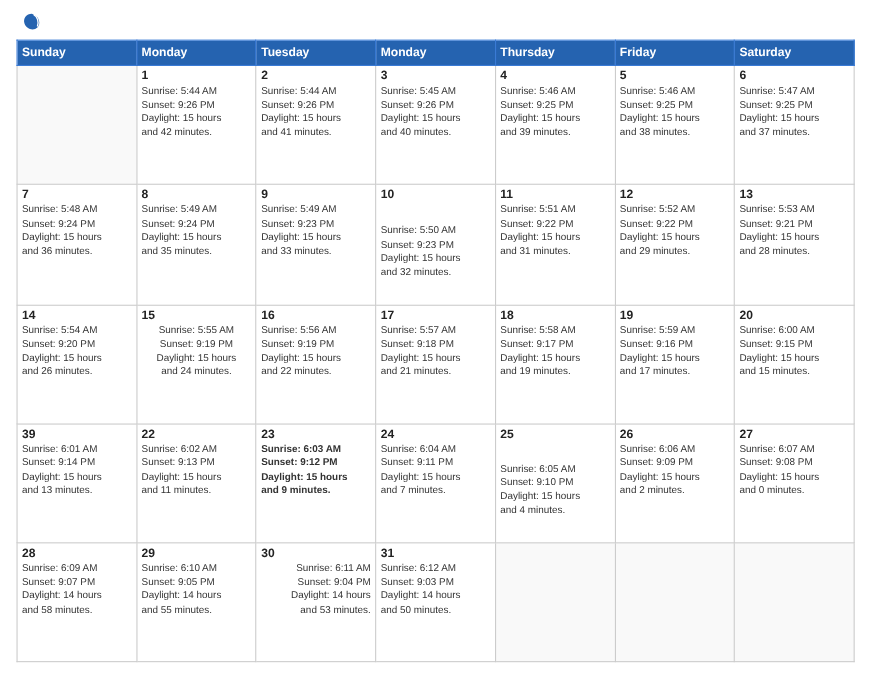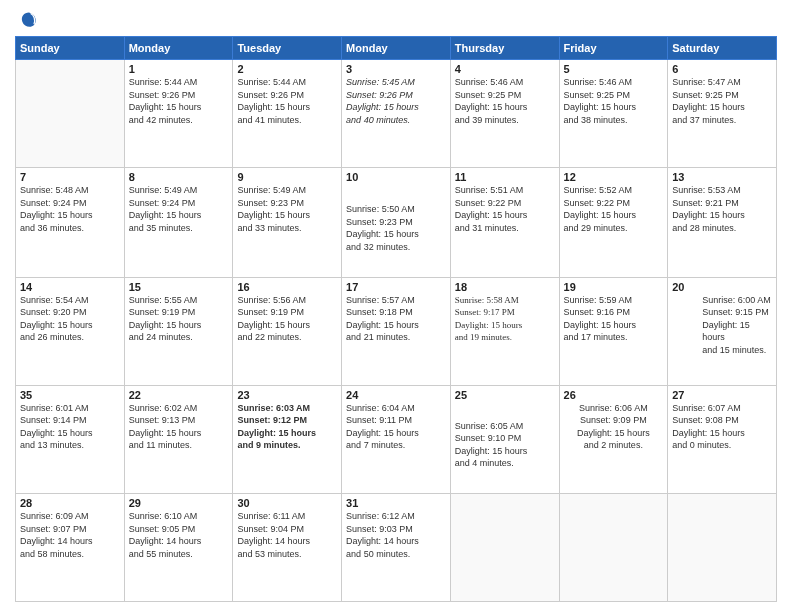--- a/index.html
+++ b/index.html
@@ -141,21 +141,21 @@
           </td>
           <td>
             <span class="day-num">2</span>
             <div class="day-info" style="white-space: pre-line;">Sunrise: 5:44 AM
 Sunset: 9:26 PM
 Daylight: 15 hours
 and 41 minutes.</div>
           </td>
           <td>
             <span class="day-num">3</span>
-            <div class="day-info" style="white-space: pre-line; font-style: italic;">Sunrise: 5:45 AM
+            <div class="day-info" style="white-space: pre-line;">Sunrise: 5:45 AM
 Sunset: 9:26 PM
 Daylight: 15 hours
 and 40 minutes.</div>
           </td>
           <td>
             <span class="day-num">4</span>
             <div class="day-info" style="white-space: pre-line;">Sunrise: 5:46 AM
 Sunset: 9:25 PM
 Daylight: 15 hours
 and 39 minutes.</div>
@@ -229,64 +229,64 @@
         <tr>
           <td>
             <span class="day-num">14</span>
             <div class="day-info" style="white-space: pre-line;">Sunrise: 5:54 AM
 Sunset: 9:20 PM
 Daylight: 15 hours
 and 26 minutes.</div>
           </td>
           <td>
             <span class="day-num">15</span>
-            <div class="day-info" style="white-space: pre-line;">Sunrise: 5:55 AM
+            <div class="day-info" style="white-space: pre-line; text-align: center;">Sunrise: 5:55 AM
 Sunset: 9:19 PM
 Daylight: 15 hours
 and 24 minutes.</div>
           </td>
           <td>
             <span class="day-num">16</span>
             <div class="day-info" style="white-space: pre-line;">Sunrise: 5:56 AM
 Sunset: 9:19 PM
 Daylight: 15 hours
 and 22 minutes.</div>
           </td>
           <td>
             <span class="day-num">17</span>
             <div class="day-info" style="white-space: pre-line;">Sunrise: 5:57 AM
 Sunset: 9:18 PM
 Daylight: 15 hours
 and 21 minutes.</div>
           </td>
           <td>
             <span class="day-num">18</span>
-            <div class="day-info" style="white-space: pre-line; font-family: Liberation Serif, serif;">Sunrise: 5:58 AM
+            <div class="day-info" style="white-space: pre-line;">Sunrise: 5:58 AM
 Sunset: 9:17 PM
 Daylight: 15 hours
 and 19 minutes.</div>
           </td>
           <td>
             <span class="day-num">19</span>
             <div class="day-info" style="white-space: pre-line;">Sunrise: 5:59 AM
 Sunset: 9:16 PM
 Daylight: 15 hours
 and 17 minutes.</div>
           </td>
           <td>
             <span class="day-num">20</span>
-            <div class="day-info" style="white-space: pre-line; margin-left: 30px;">Sunrise: 6:00 AM
+            <div class="day-info" style="white-space: pre-line;">Sunrise: 6:00 AM
 Sunset: 9:15 PM
 Daylight: 15 hours
 and 15 minutes.</div>
           </td>
         </tr>
         <tr>
           <td>
-            <span class="day-num">35</span>
+            <span class="day-num">39</span>
             <div class="day-info" style="white-space: pre-line;">Sunrise: 6:01 AM
 Sunset: 9:14 PM
 Daylight: 15 hours
 and 13 minutes.</div>
           </td>
           <td>
             <span class="day-num">22</span>
             <div class="day-info" style="white-space: pre-line;">Sunrise: 6:02 AM
 Sunset: 9:13 PM
 Daylight: 15 hours
@@ -308,21 +308,21 @@
           </td>
           <td>
             <span class="day-num">25</span>
             <div class="day-info" style="white-space: pre-line; margin-top: 19px;">Sunrise: 6:05 AM
 Sunset: 9:10 PM
 Daylight: 15 hours
 and 4 minutes.</div>
           </td>
           <td>
             <span class="day-num">26</span>
-            <div class="day-info" style="white-space: pre-line; text-align: center;">Sunrise: 6:06 AM
+            <div class="day-info" style="white-space: pre-line;">Sunrise: 6:06 AM
 Sunset: 9:09 PM
 Daylight: 15 hours
 and 2 minutes.</div>
           </td>
           <td>
             <span class="day-num">27</span>
             <div class="day-info" style="white-space: pre-line;">Sunrise: 6:07 AM
 Sunset: 9:08 PM
 Daylight: 15 hours
 and 0 minutes.</div>
@@ -338,21 +338,21 @@
           </td>
           <td>
             <span class="day-num">29</span>
             <div class="day-info" style="white-space: pre-line;">Sunrise: 6:10 AM
 Sunset: 9:05 PM
 Daylight: 14 hours
 and 55 minutes.</div>
           </td>
           <td>
             <span class="day-num">30</span>
-            <div class="day-info" style="white-space: pre-line;">Sunrise: 6:11 AM
+            <div class="day-info" style="white-space: pre-line; text-align: right;">Sunrise: 6:11 AM
 Sunset: 9:04 PM
 Daylight: 14 hours
 and 53 minutes.</div>
           </td>
           <td>
             <span class="day-num">31</span>
             <div class="day-info" style="white-space: pre-line;">Sunrise: 6:12 AM
 Sunset: 9:03 PM
 Daylight: 14 hours
 and 50 minutes.</div>

